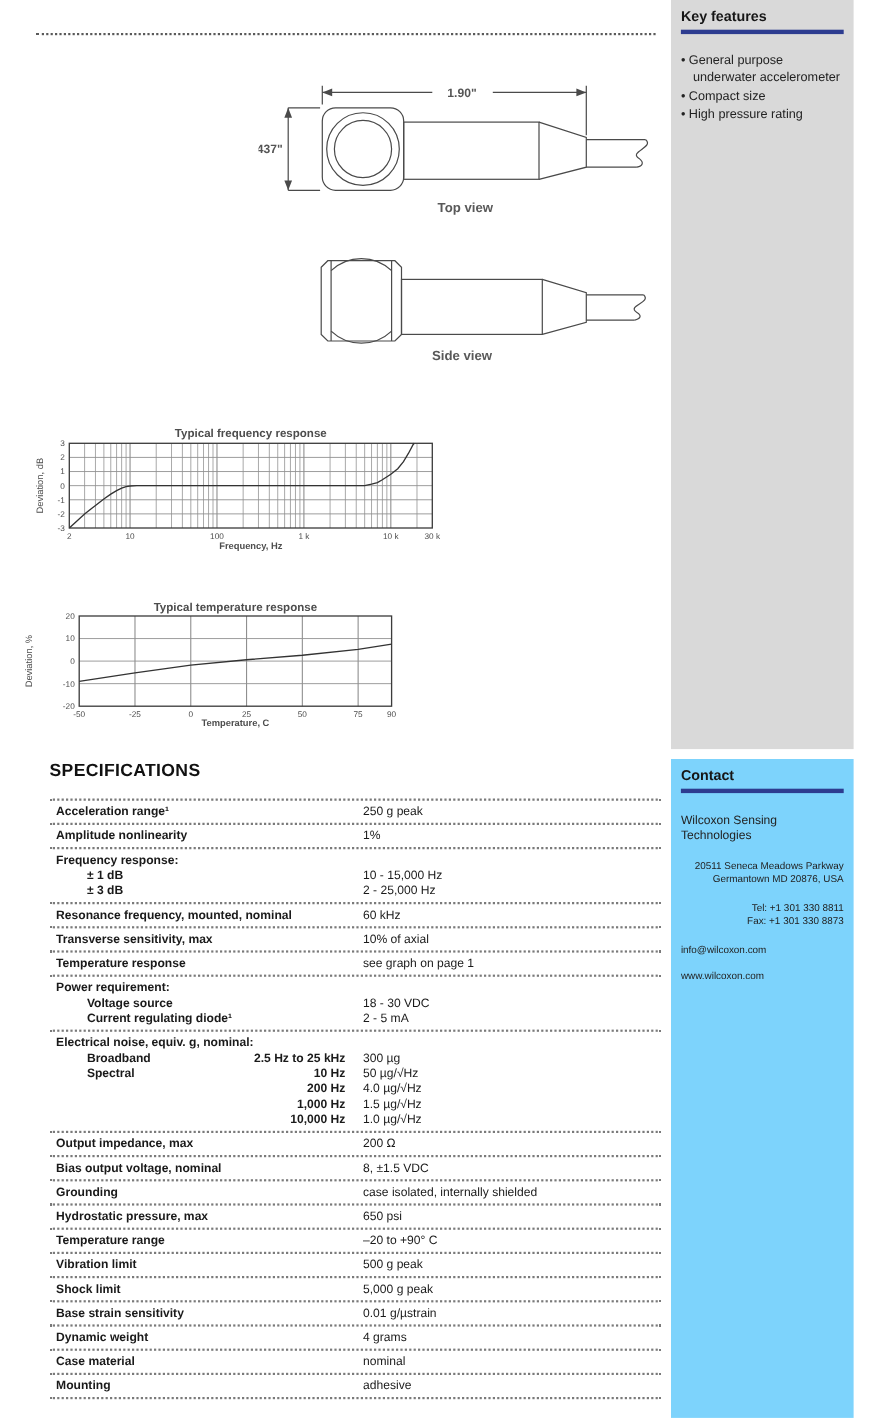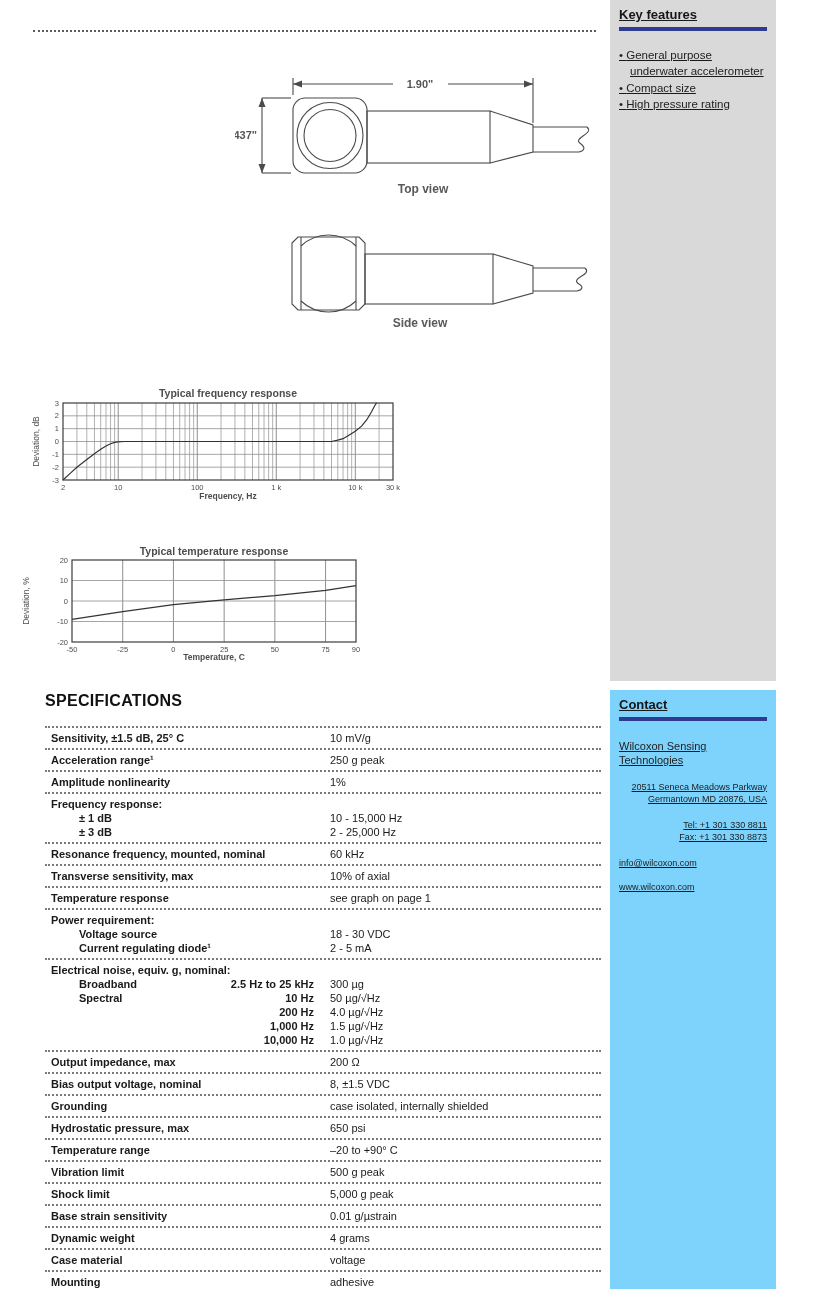--- a/index.html
+++ b/index.html
@@ -20,21 +20,21 @@
   .spec-row{border-bottom:2px dotted #7a7a7a;padding:3px 0 3px 0;}
   .spec-line{display:flex;line-height:14px;}
   .spec-label{width:285px;box-sizing:border-box;font-weight:bold;padding-left:6px;flex:0 0 auto;}
   .spec-label.indent{padding-left:34px;}
   .spec-label.with-mid{display:flex;}
   .spec-label .sub-name{flex:0 0 auto;}
   .spec-label .mid{flex:1;text-align:right;padding-right:16px;}
   .spec-value{flex:1;font-weight:normal;}
   
   .sidebar{position:absolute;left:610px;top:0;width:166px;height:1289px;}
-  .panel{position:absolute;left:0;width:166px;background:#d9d9d9;box-sizing:border-box;text-decoration:underline;}
+  .panel{position:absolute;left:0;width:166px;background:#d9d9d9;box-sizing:border-box;}
   #key-features{top:0;height:681px;}
   #contact{top:690px;height:599px;}
   .panel-title{margin:0;padding:7px 9px 5px 9px;font-size:13px;font-weight:bold;color:#161616;}
   .accent-rule{height:4px;margin:0 9px;background:#2d3c90;}
   .kf-list{margin:16px 6px 0 9px;padding:0;list-style:none;
            font-size:11.5px;line-height:1.42;color:#222;}
   .kf-list li{padding-left:11px;text-indent:-11px;}
   .kf-list li::before{content:"• ";}
   .contact-company{margin:18px 9px 0 9px;font-size:11px;line-height:1.3;color:#222;}
   .contact-block{margin:13px 9px 0 9px;font-size:9px;line-height:1.4;color:#222;text-align:right;}
@@ -197,26 +197,20 @@
         <text x="194" y="10" text-anchor="middle" font-size="10.5" fill="#4d4d4d" font-family="Liberation Sans, sans-serif" font-weight="bold">Typical temperature response</text>
         <text x="194" y="115" text-anchor="middle" font-size="8.5" fill="#4d4d4d" font-family="Liberation Sans, sans-serif" font-weight="bold">Temperature, C</text>
         <text x="9" y="56" text-anchor="middle" font-size="8.5" fill="#4d4d4d" font-family="Liberation Sans, sans-serif" transform="rotate(-90 9 56)">Deviation, %</text>
         <polyline points="52.0,74.4 102.7,66.7 153.4,59.7 204.1,54.8 254.9,50.7 305.6,45.3 336.0,40.6" fill="none" stroke="#333" stroke-width="1.2"></polyline>
       </svg></div>
 
   <h2 class="spec-heading">SPECIFICATIONS</h2>
   <div class="spec-table" id="spec-table">
       <div class="spec-row">
         <div class="spec-line">
-          <div class="spec-label">Sensitivity, ±1.5 dB, 25° C</div>
-          <div class="spec-value">10 mV/g</div>
-        </div>
-      </div>
-      <div class="spec-row">
-        <div class="spec-line">
           <div class="spec-label">Acceleration range¹</div>
           <div class="spec-value">250 g peak</div>
         </div>
       </div>
       <div class="spec-row">
         <div class="spec-line">
           <div class="spec-label">Amplitude nonlinearity</div>
           <div class="spec-value">1%</div>
         </div>
       </div>
@@ -357,21 +351,21 @@
       </div>
       <div class="spec-row">
         <div class="spec-line">
           <div class="spec-label">Dynamic weight</div>
           <div class="spec-value">4 grams</div>
         </div>
       </div>
       <div class="spec-row">
         <div class="spec-line">
           <div class="spec-label">Case material</div>
-          <div class="spec-value">voltage</div>
+          <div class="spec-value">nominal</div>
         </div>
       </div>
       <div class="spec-row">
         <div class="spec-line">
           <div class="spec-label">Mounting</div>
           <div class="spec-value">adhesive</div>
         </div>
       </div>
     </div>
 

